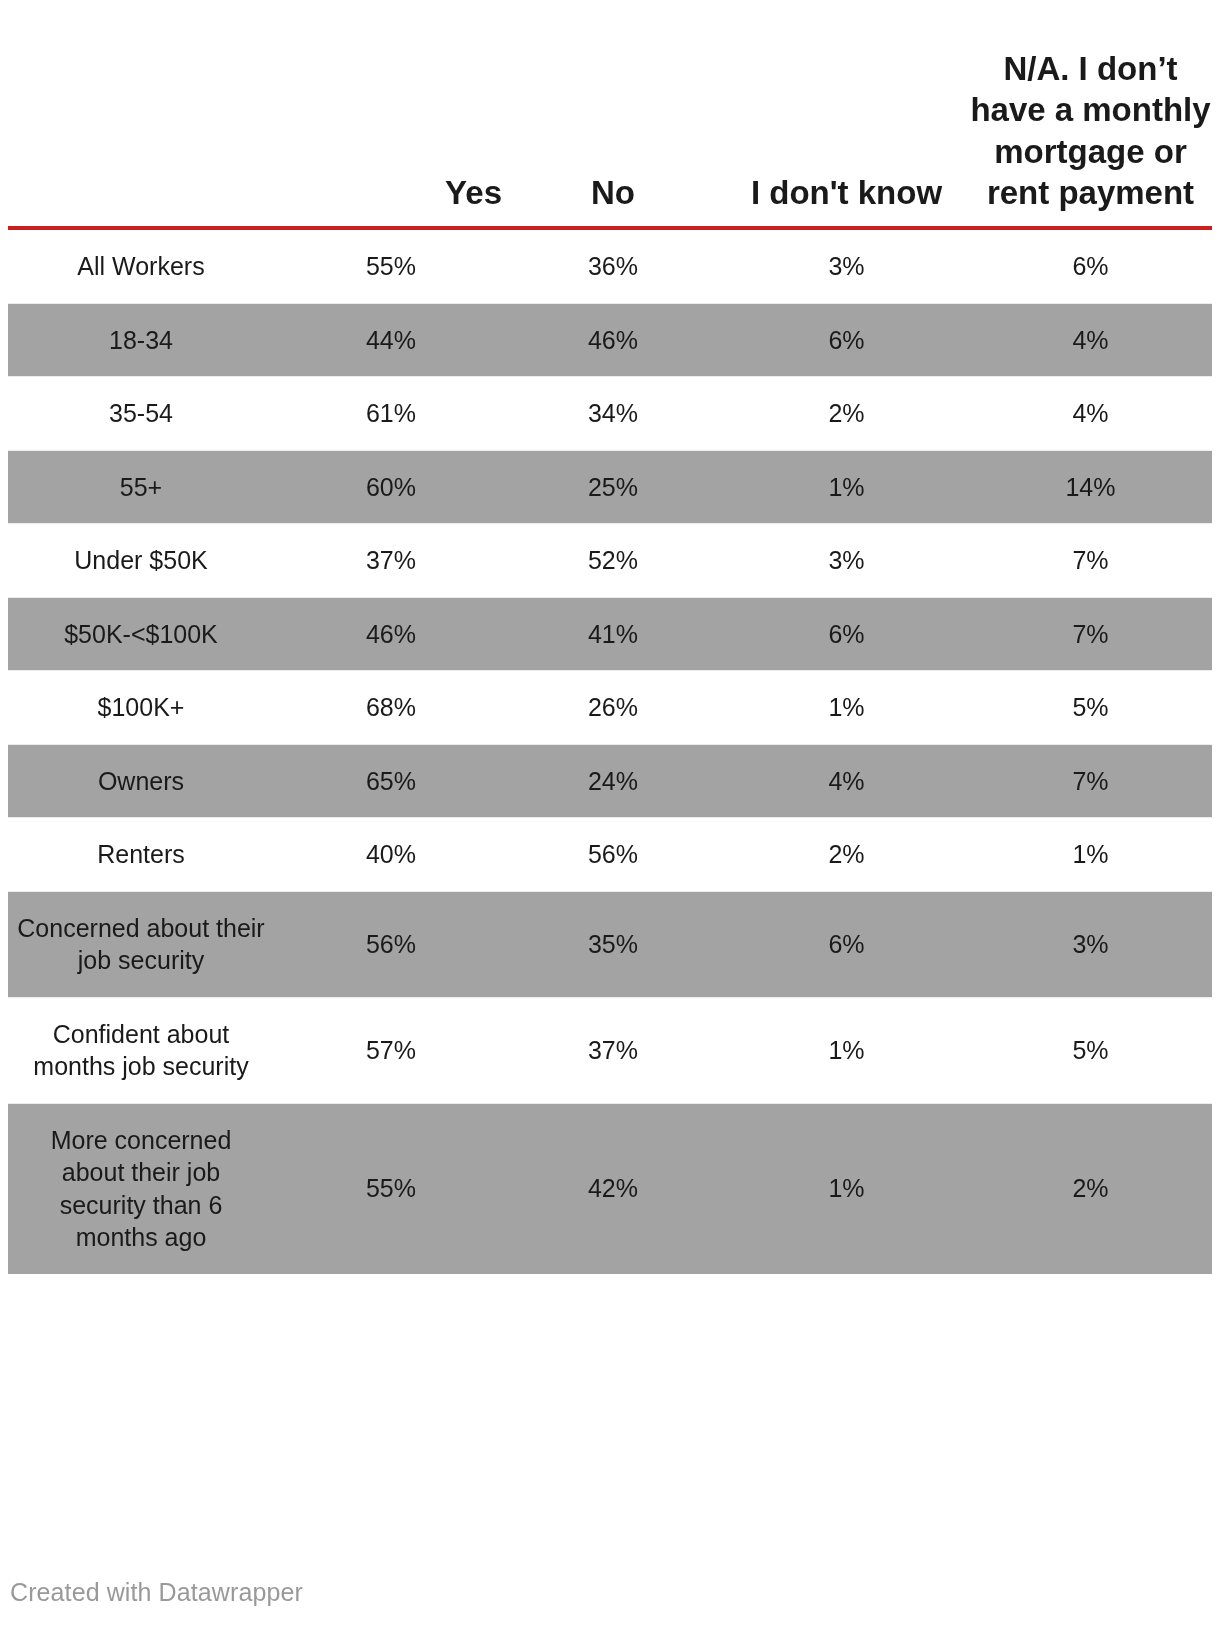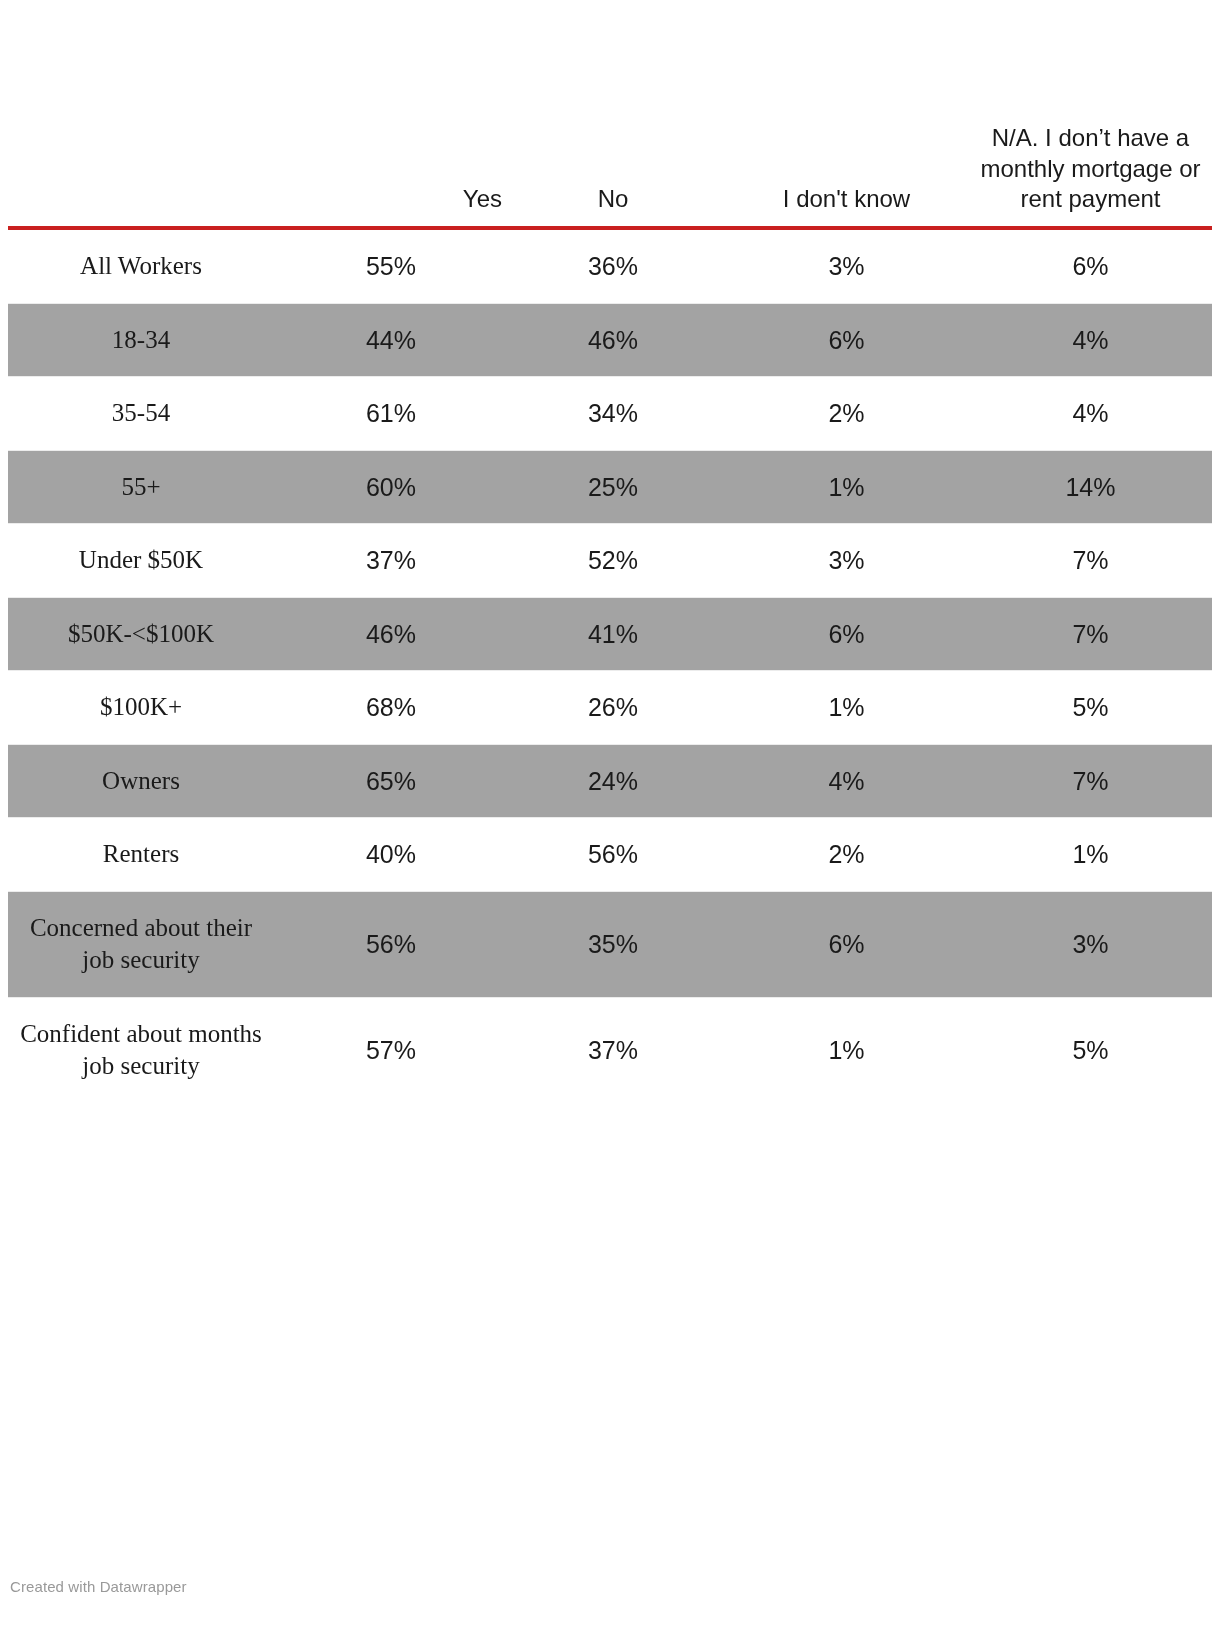--- a/index.html
+++ b/index.html
@@ -25,22 +25,22 @@
   table.dw-table {
     width: 1204px;
     margin: 0 0 0 8px;
     border-collapse: collapse;
     table-layout: fixed;
   }
 
   
   thead th {
     vertical-align: bottom;
-    font-weight: normal;
-    font-size: 24px;
+    font-weight: bold;
+    font-size: 33px;
     line-height: 1.26;
     color: #1a1a1a;
     padding: 0 0 12px 0;
     border-bottom: 4px solid #c9201f;
   }
   th.col-label {
     width: 272px;
     padding: 0;
     border-bottom: 4px solid #c9201f;
   }
@@ -61,33 +61,32 @@
     vertical-align: middle;
     padding: 20px 0;
     border-top: 1px solid #ececec;
   }
   tbody tr:first-child td { border-top: none; }
 
   tbody td.rowlabel {
     text-align: center;
     padding-left: 8px;
     padding-right: 14px;
-    font-family: Liberation Serif, serif;
   }
 
   tbody tr.shade td {
     background: #a3a3a3;
   }
 
   
   .dw-footer {
     position: absolute;
     left: 10px;
     top: 1578px;
-    font-size: 15px;
+    font-size: 25px;
     color: #999999;
     letter-spacing: 0.1px;
   }
 </style>
 </head>
 <body>
 
 <div class="chart-wrap">
 
   <table class="dw-table">
@@ -171,17 +170,24 @@
           <td>6%</td>
           <td>3%</td>
         </tr>
         <tr>
           <td class="rowlabel">Confident about months job security</td>
           <td>57%</td>
           <td>37%</td>
           <td>1%</td>
           <td>5%</td>
         </tr>
+        <tr class="shade">
+          <td class="rowlabel">More concerned about their job security than 6 months ago</td>
+          <td>55%</td>
+          <td>42%</td>
+          <td>1%</td>
+          <td>2%</td>
+        </tr>
       </tbody>
   </table>
 
   <div class="dw-footer">Created with Datawrapper</div>
 </div>
 
 </body></html>

